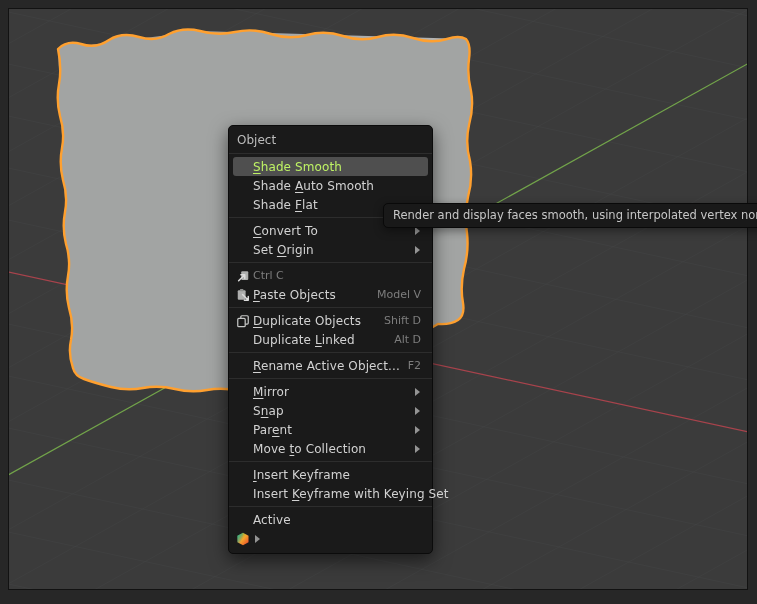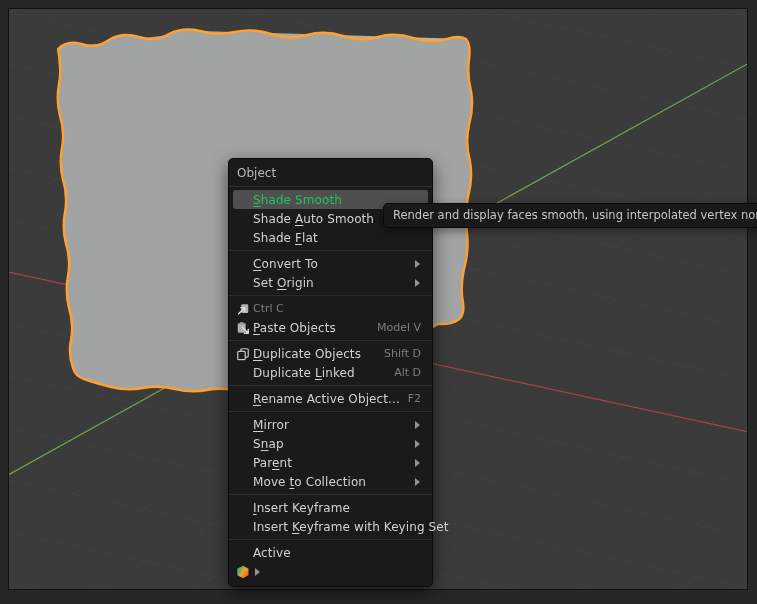--- a/index.html
+++ b/index.html
@@ -11,30 +11,30 @@
   }
   
   .viewport{
     position:absolute;left:8px;top:8px;width:740px;height:582px;
     background:#3b3b3b;border:1px solid #121212;box-sizing:border-box;
     overflow:hidden;
   }
   .viewport svg{display:block;}
   
   .menu{
-    position:absolute;left:228px;top:158px;width:205px;
+    position:absolute;left:228px;top:125px;width:205px;
     background:#1a1a1a;border:1px solid #0b0b0b;border-radius:5px;
     box-shadow:0 6px 18px rgba(0,0,0,.55);
     padding:4px 0 5px;box-sizing:border-box;
     font-size:12px;color:#d2d2d2;z-index:5;
   }
   .menu-header{height:20px;line-height:20px;padding:0 8px;color:#bcbcbc;}
   .sep{height:1px;background:#2d2d2d;margin:3px 0;}
   .mi{display:flex;align-items:center;height:19px;margin:0 4px;border-radius:3px;cursor:default;}
-  .mi.hl{background:#4f4f4f;color:#22c55e;}
+  .mi.hl{background:#4f4f4f;color:#bef264;}
   .mi-icon{width:20px;flex:none;display:flex;align-items:center;justify-content:center;}
   .mi-icon svg{width:14px;height:14px;display:block;}
   .mi-label{flex:1;white-space:nowrap;letter-spacing:.1px;}
   .mi-right{flex:none;padding-right:7px;color:#7d7d7d;font-size:11px;}
   .mi-arrow{flex:none;width:0;height:0;border:4px solid transparent;border-left:5px solid #949494;
             margin-right:4px;margin-left:2px;}
   .u{text-decoration:underline;text-underline-offset:2px;text-decoration-thickness:1px;}
   
   .tooltip{
     position:absolute;left:383px;top:203px;

